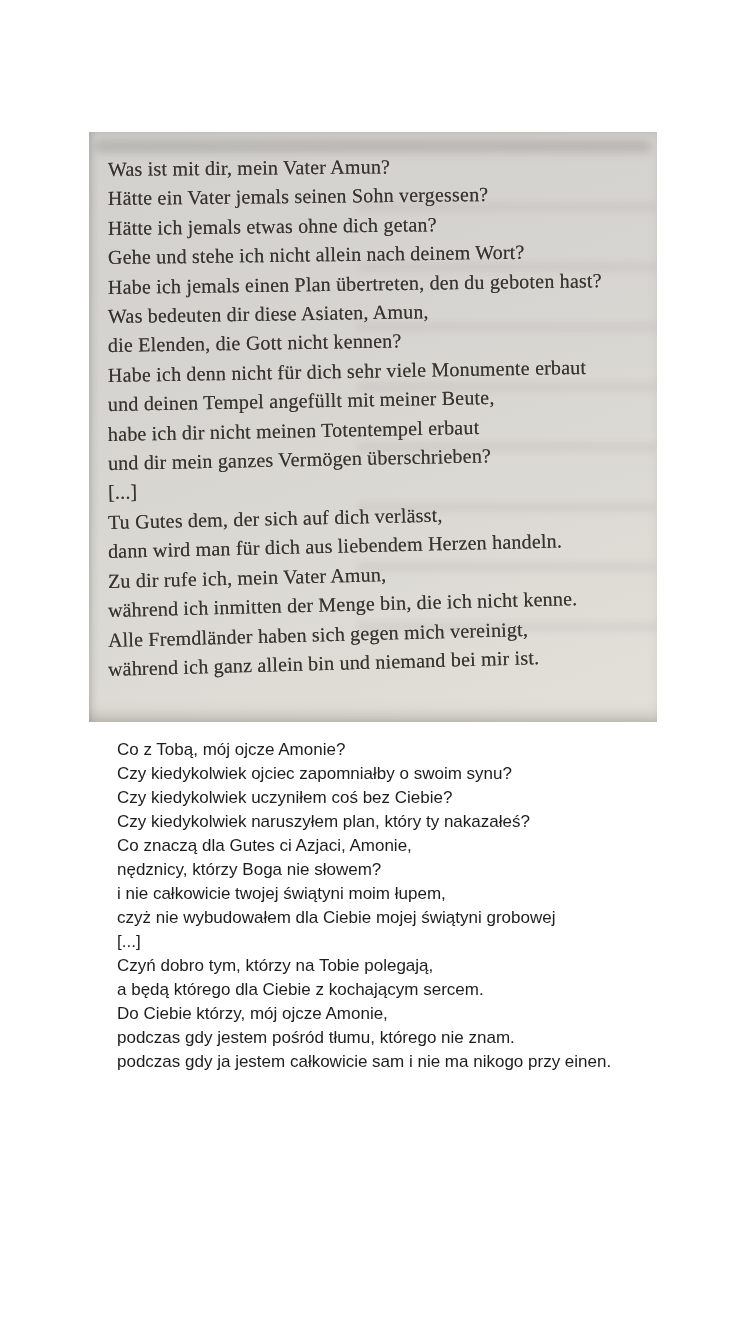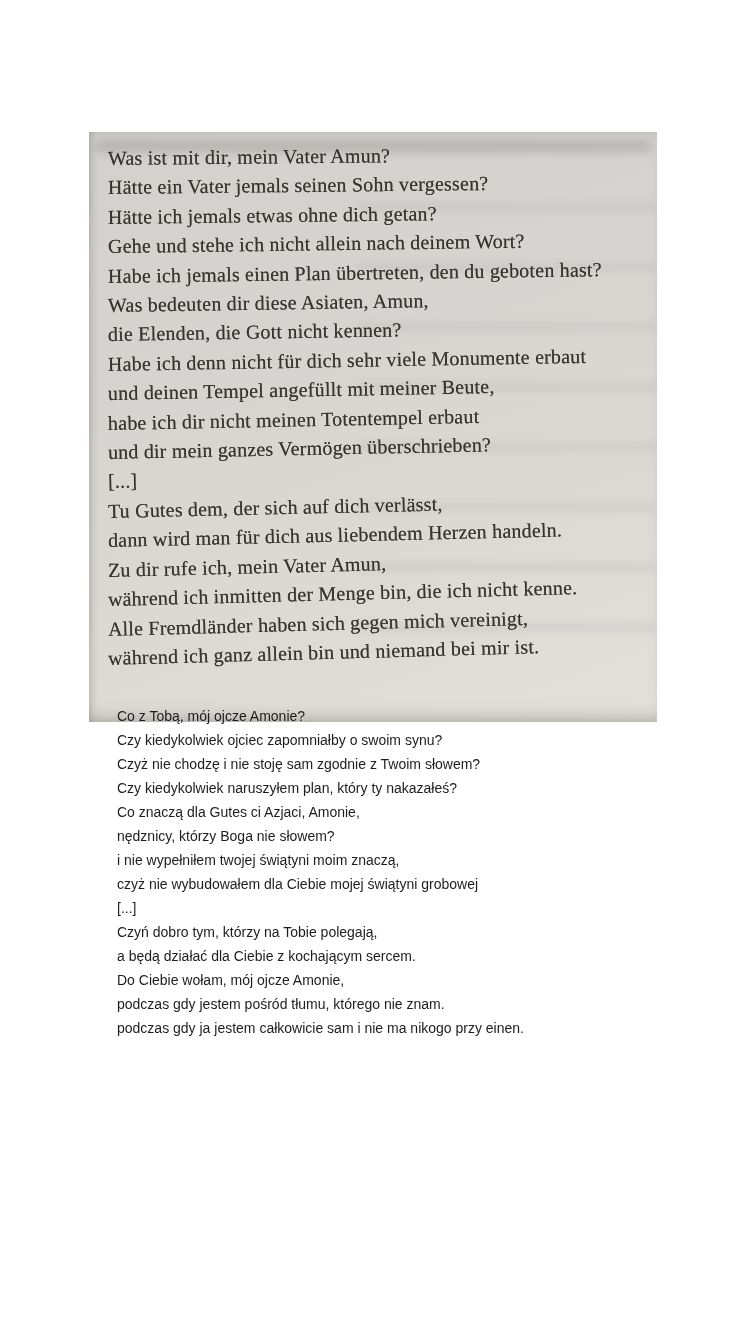--- a/index.html
+++ b/index.html
@@ -40,42 +40,42 @@
     background: rgba(125,122,124,0.30);
     filter: blur(4px);
   }
   .st-row {
     right: 0px; width: 300px; height: 10px;
     background: rgba(135,132,134,0.10);
   }
   .photo-text {
     position: absolute;
     left: 19px;
-    top: 12px;
+    top: 23px;
     width: 542px;
     color: #37342f;
     font-family: "Liberation Serif", serif;
     font-size: 20px;
     line-height: 29.4px;
     letter-spacing: 0.2px;
     text-shadow: 0 0 0.6px rgba(60,56,52,0.75);
   }
   .photo-line {
     white-space: nowrap;
     transform-origin: left center;
   }
   
   .translation {
     position: absolute;
     left: 117px;
-    top: 704px;
+    top: 738px;
     width: 630px;
     color: #1d1d1d;
     font-family: "Liberation Sans", sans-serif;
-    font-size: 14px;
+    font-size: 17px;
     line-height: 24px;
   }
   .translation-line {
     white-space: nowrap;
   }
 </style>
 </head>
 <body>
 
 <div class="page">
@@ -109,27 +109,27 @@
       <div class="photo-line" style="transform: rotate(-1.39deg);">Zu dir rufe ich, mein Vater Amun,</div>
       <div class="photo-line" style="transform: rotate(-1.45deg);">während ich inmitten der Menge bin, die ich nicht kenne.</div>
       <div class="photo-line" style="transform: rotate(-1.51deg);">Alle Fremdländer haben sich gegen mich vereinigt,</div>
       <div class="photo-line" style="transform: rotate(-1.57deg);">während ich ganz allein bin und niemand bei mir ist.</div>
     </div>
   </div>
 
   <div class="translation">
     <div class="translation-line">Co z Tobą, mój ojcze Amonie?</div>
     <div class="translation-line">Czy kiedykolwiek ojciec zapomniałby o swoim synu?</div>
-    <div class="translation-line">Czyż nie chodzę i nie stoję sam zgodnie z Twoim słowem?</div>
+    <div class="translation-line">Czy kiedykolwiek uczyniłem coś bez Ciebie?</div>
     <div class="translation-line">Czy kiedykolwiek naruszyłem plan, który ty nakazałeś?</div>
     <div class="translation-line">Co znaczą dla Gutes ci Azjaci, Amonie,</div>
     <div class="translation-line">nędznicy, którzy Boga nie słowem?</div>
-    <div class="translation-line">i nie wypełniłem twojej świątyni moim znaczą,</div>
+    <div class="translation-line">i nie całkowicie twojej świątyni moim łupem,</div>
     <div class="translation-line">czyż nie wybudowałem dla Ciebie mojej świątyni grobowej</div>
     <div class="translation-line">[...]</div>
     <div class="translation-line">Czyń dobro tym, którzy na Tobie polegają,</div>
-    <div class="translation-line">a będą działać dla Ciebie z kochającym sercem.</div>
-    <div class="translation-line">Do Ciebie wołam, mój ojcze Amonie,</div>
+    <div class="translation-line">a będą którego dla Ciebie z kochającym sercem.</div>
+    <div class="translation-line">Do Ciebie którzy, mój ojcze Amonie,</div>
     <div class="translation-line">podczas gdy jestem pośród tłumu, którego nie znam.</div>
     <div class="translation-line">podczas gdy ja jestem całkowicie sam i nie ma nikogo przy einen.</div>
   </div>
 
 </div>
 
 </body></html>

